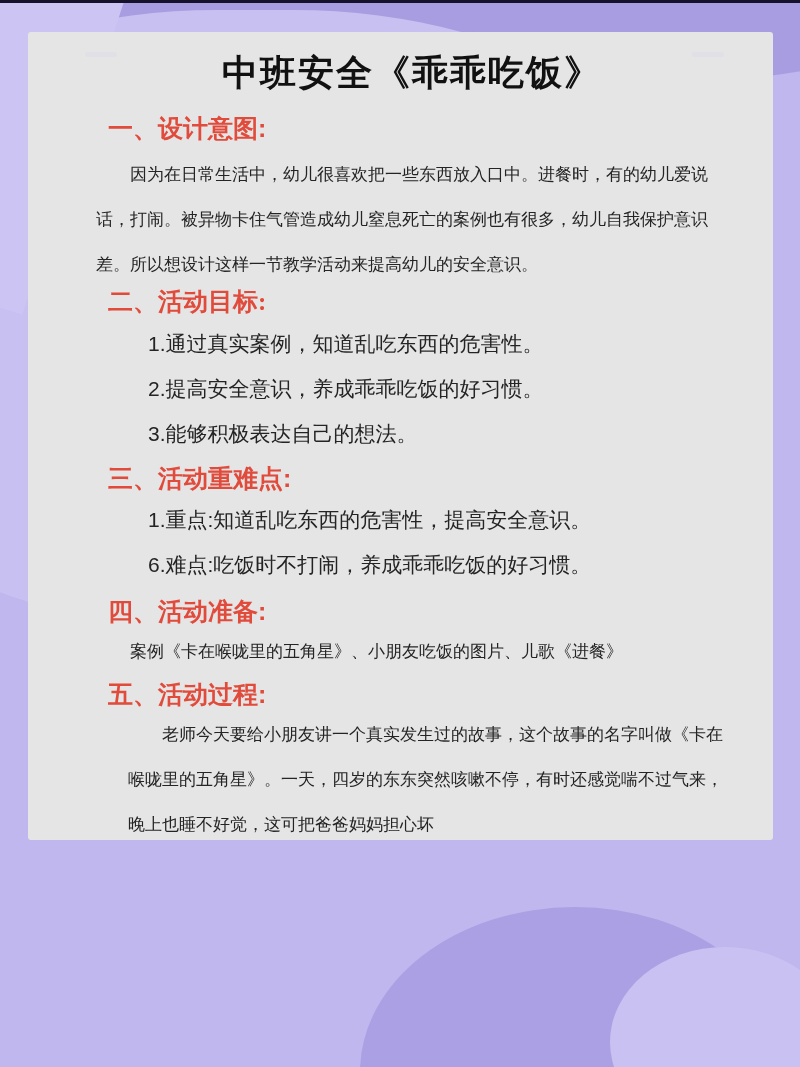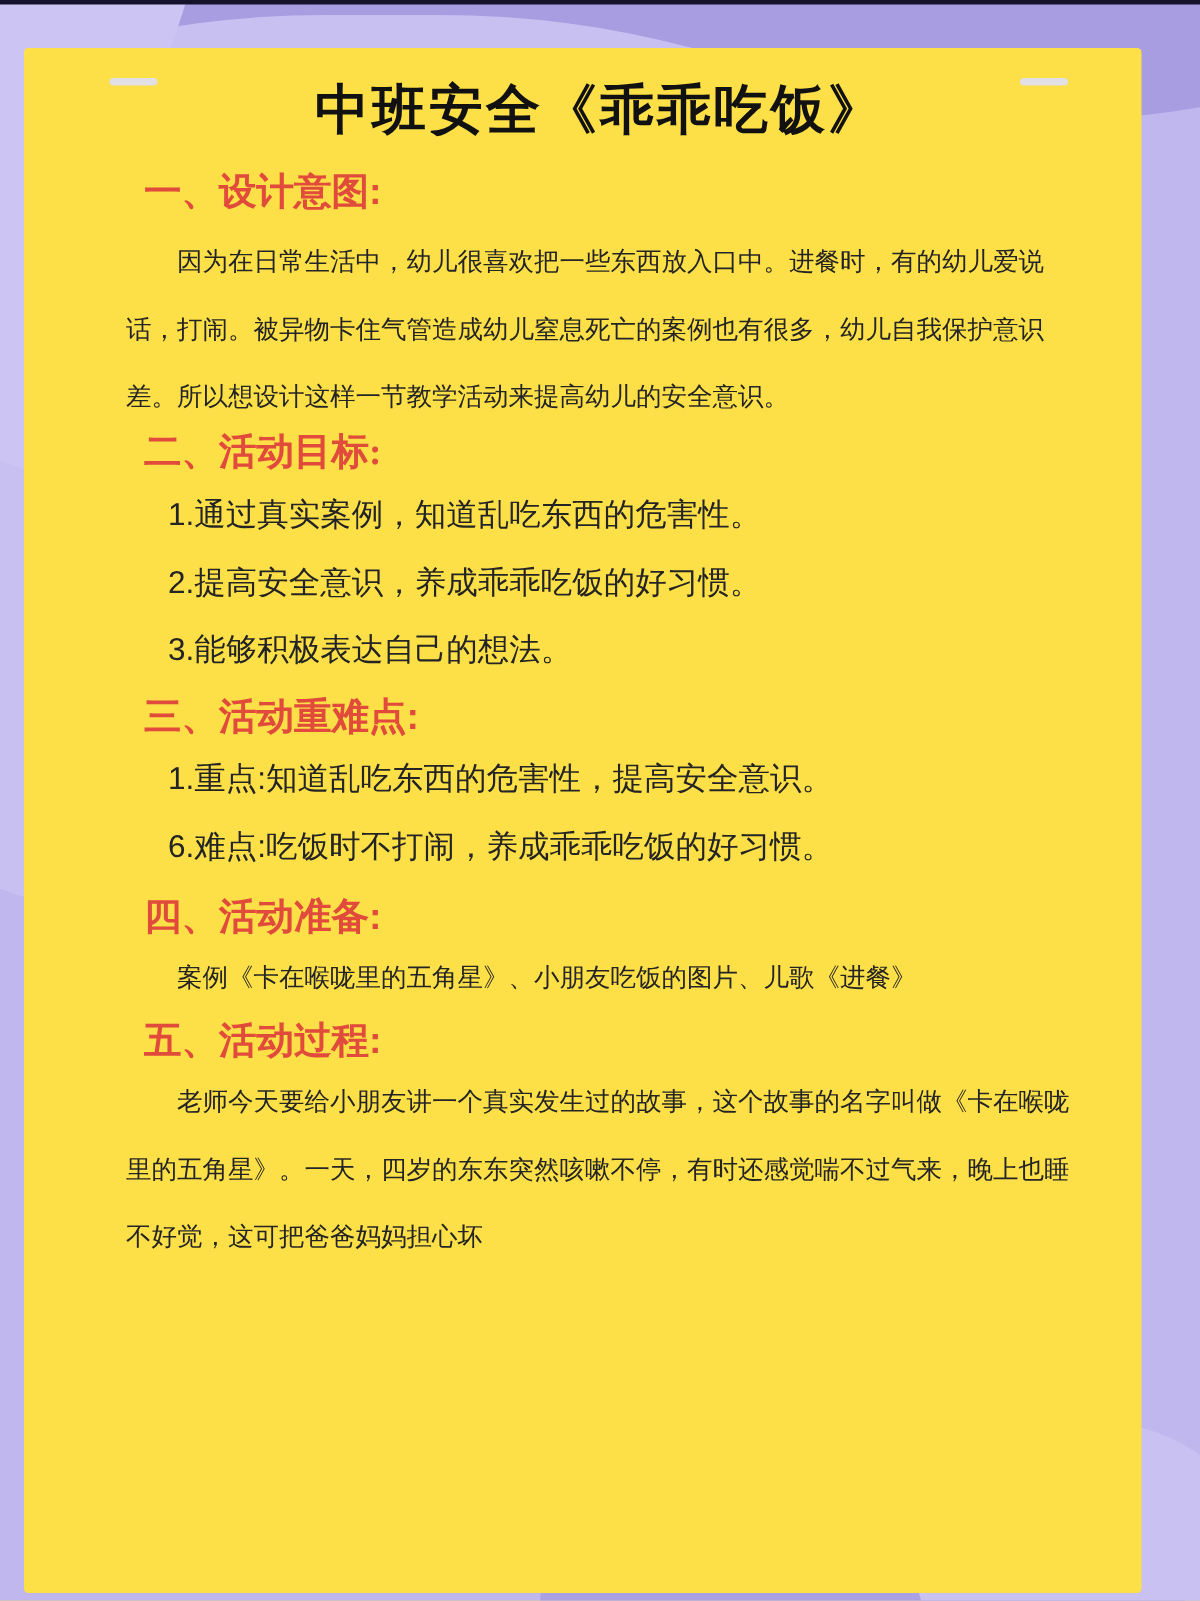--- a/index.html
+++ b/index.html
@@ -55,23 +55,23 @@
   .bg-blob-bottom-right {
     position: absolute; bottom: -70px; right: -40px;
     width: 230px; height: 190px;
     background: #c8c1f1;
     border-radius: 50%;
   }
 
   
   .card {
     position: absolute;
-    left: 16px; top: 32px;
-    width: 745px; height: 1030px;
-    background: #fde047;
+    left: 28px; top: 32px;
+    width: 745px; height: 808px;
+    background: #e5e5e5;
     border-radius: 3px;
     padding: 0 45px 0 68px;
     z-index: 10;
     color: #242424;
   }
   .dash {
     position: absolute;
     width: 32px; height: 5px;
     background: #e0e0e6;
     border-radius: 3px;
@@ -99,38 +99,38 @@
   }
   .para {
     font-size: 17px;
     line-height: 45px;
     text-indent: 2em;
     color: #242424;
   }
   .item {
     font-size: 21px;
     line-height: 42px;
-    margin-left: 28px;
+    margin-left: 52px;
     color: #242424;
   }
 
   
   .sec-1 .hd   { margin-top: 17px; }
   .sec-1 .para { margin-top: 9px; }
   .sec-2 .hd   { margin-top: 0; font-family: Liberation Serif, serif; }
   .sec-2 .item:first-of-type { margin-top: 6px; }
   .sec-2 .item + .item       { margin-top: 3px; }
   .sec-3 .hd   { margin-top: 8px; }
   .sec-3 .item:first-of-type { margin-top: 6px; }
   .sec-3 .item + .item       { margin-top: 3px; }
   .sec-4 .hd   { margin-top: 10px; }
   .sec-4 .para { margin-top: 4px; line-height: 44px; line-break: anywhere; }
   .sec-5 .hd   { margin-top: 5px; }
   .sec-5 .item { margin-top: 9px; }
-  .sec-5 .para { margin-top: 3px; }
+  .sec-5 .para { margin-top: 3px; margin-left: 32px; }
 </style>
 </head>
 <body>
 
 <div class="stage">
 
   <div class="bg-top-band"></div>
   <div class="bg-wave-light"></div>
   <div class="bg-blob-top-right"></div>
   <div class="bg-wedge-left"></div>

